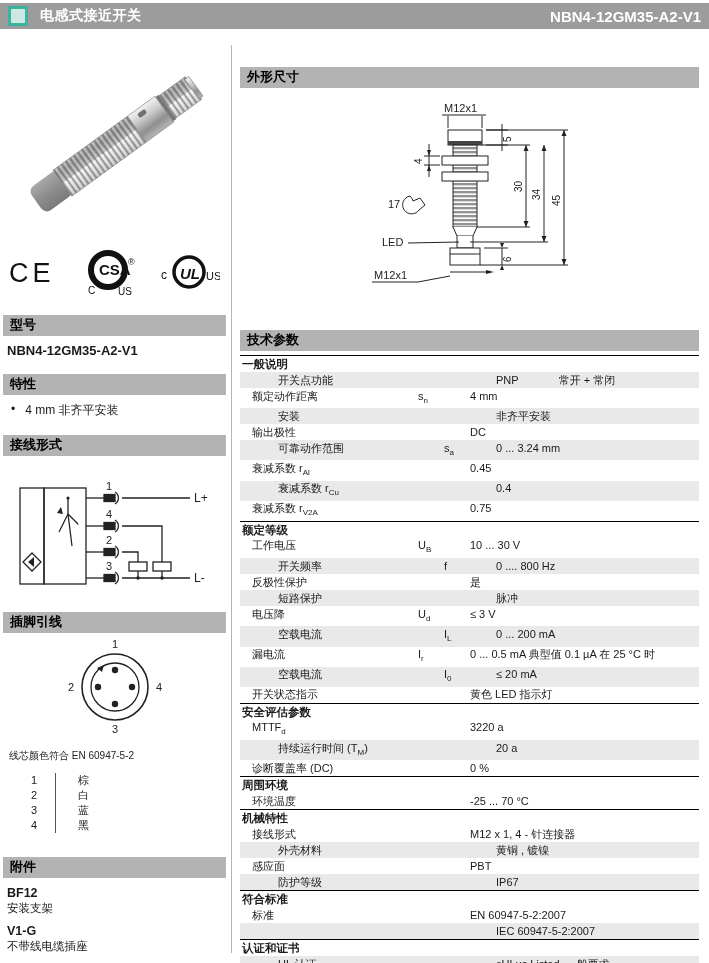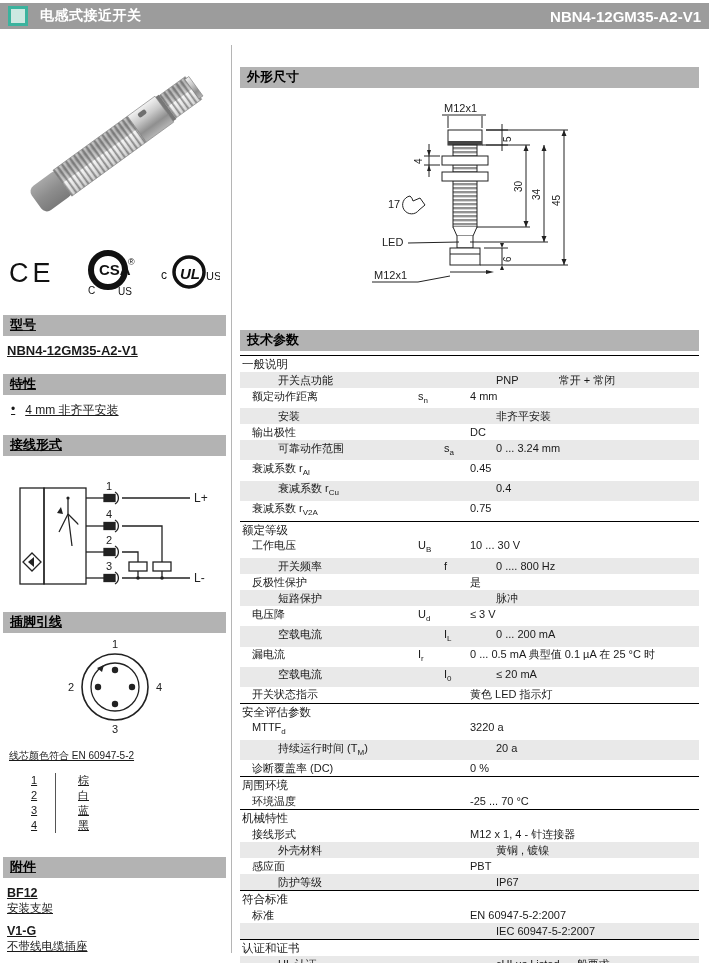--- a/index.html
+++ b/index.html
@@ -8,21 +8,21 @@
   .page { position:relative; width:709px; height:963px; background:#fff; overflow:hidden; }
 
   
   .topbar { position:absolute; top:3px; left:0; right:0; height:26px; background:#9c9c9c;
             display:flex; align-items:center; padding:0 8px; }
   .brand-sq { width:20px; height:20px; background:#cde8e1; border:3px solid #3bb39e; margin-right:12px; }
   .topbar .ttl { color:#fff; font-weight:bold; font-size:14px; letter-spacing:.5px;font-family:Liberation Mono, monospace; }
   .topbar .mdl { color:#fff; font-weight:bold; font-size:15px; margin-left:auto; }
 
   .cols { position:absolute; top:29px; left:0; right:0; bottom:0; display:flex; }
-  .left-col { width:228px; padding:0 2px 18px 3px;text-decoration:underline; }
+  .left-col { width:228px; padding:0 2px 18px 3px; }
   .v-divider { width:1px; background:#b5b5b5; margin:16px 0 10px 3px; }
   .right-col { flex:1; padding:0 10px 0 8px;margin-top:17px; }
 
   .bar { background:#b3b3b3; color:#000; font-weight:bold; font-size:13px;
          padding:3px 7px 4px; line-height:14px; }
 
   
   .photo-box { height:202px; margin-top:12px; display:flex; align-items:center; justify-content:center; }
   .logos { height:52px; margin:4px 6px 10px; display:flex; align-items:center; justify-content:space-between; }
   .model-text { font-weight:bold; font-size:13px; margin:7px 0 0 4px; }
@@ -36,21 +36,21 @@
   .wire-pin { width:24px; }
   .wire-color { border-left:1px solid #555; padding-left:22px; }
   .acc-item { margin:8px 0 0 4px; }
   .acc-name { font-weight:bold; font-size:12.5px; }
   .acc-desc { font-size:11.5px; margin-top:1px; }
 
   
   .bar.dim { margin-top:21px; }
   .dim-box { display:flex; justify-content:center; margin-top:8px; }
   .bar.tech { margin-top:16px; margin-bottom:4px; }
-  .t-sec-header { font-weight:normal; font-size:11.5px; border-top:1px solid #000;
+  .t-sec-header { font-weight:bold; font-size:11.5px; border-top:1px solid #000;
                   padding:2px 2px 1px; line-height:13px; }
   .t-row { display:flex; font-size:11px; line-height:13px; padding:1.5px 2px; }
   .t-row.shaded { background:#e9e9e9;padding-left:28px; }
   .t-label { width:176px; padding-left:10px; }
   .t-sym { width:52px; }
   .t-value { flex:1; }
   .t-value-extra { margin-left:40px; }
   sub { font-size:8px; }
 
   svg text { font-family:"Liberation Sans","DejaVu Sans",sans-serif; }

